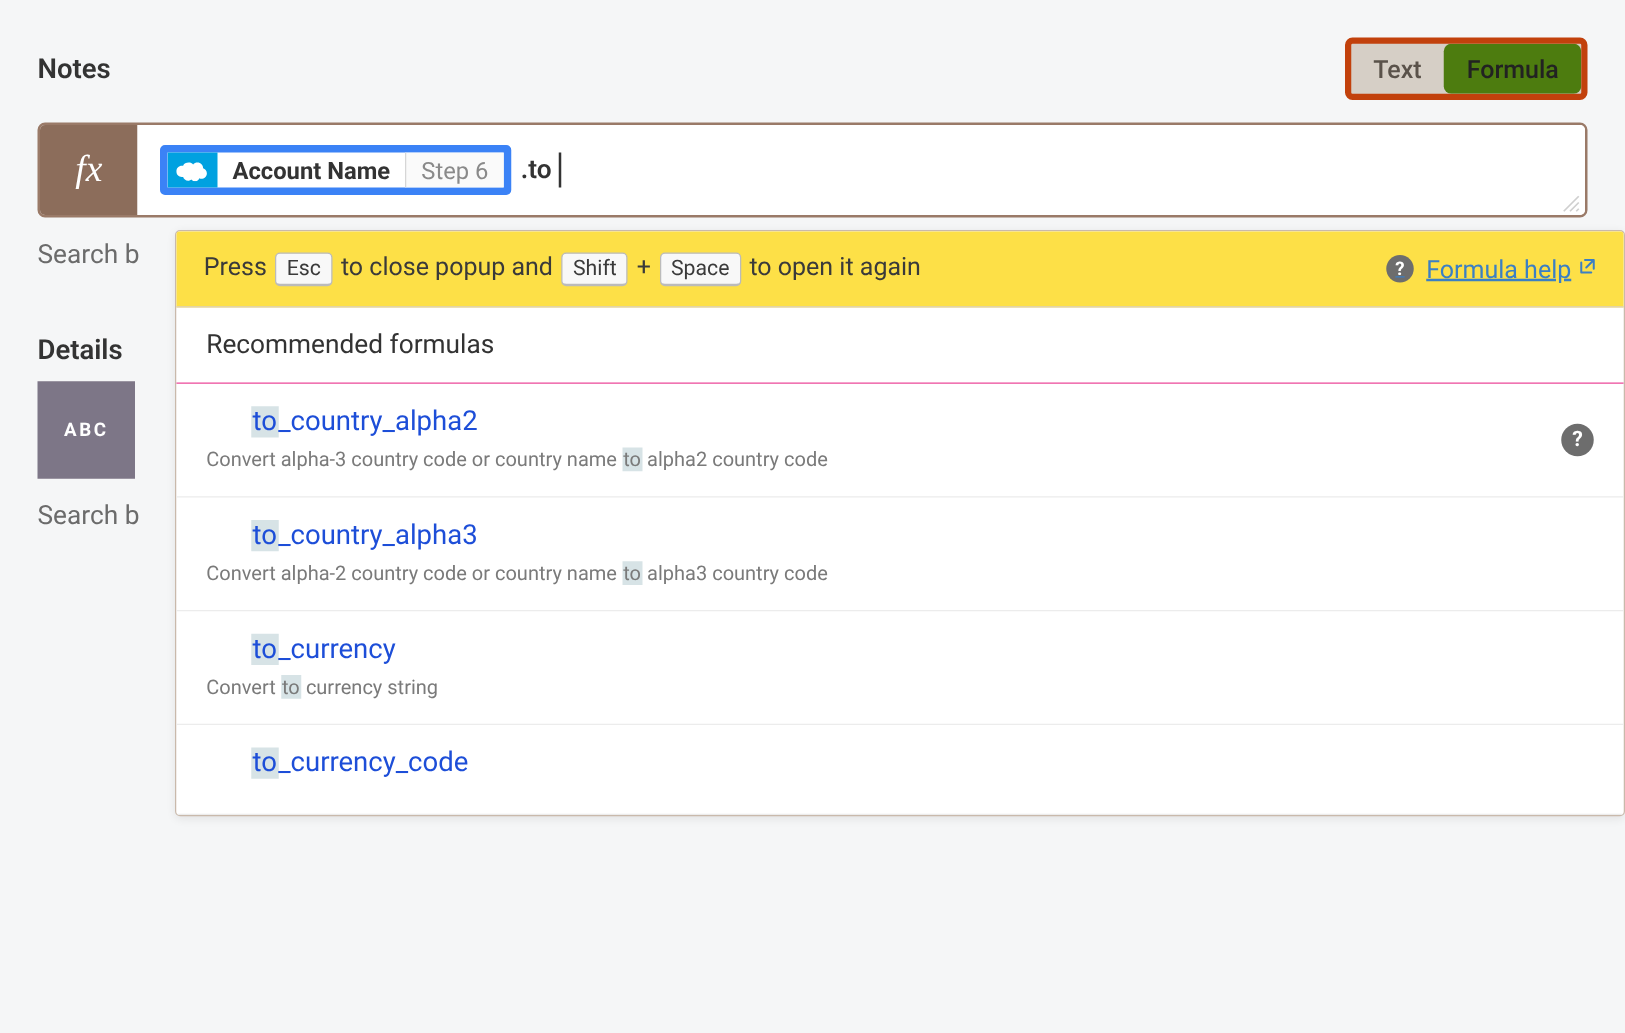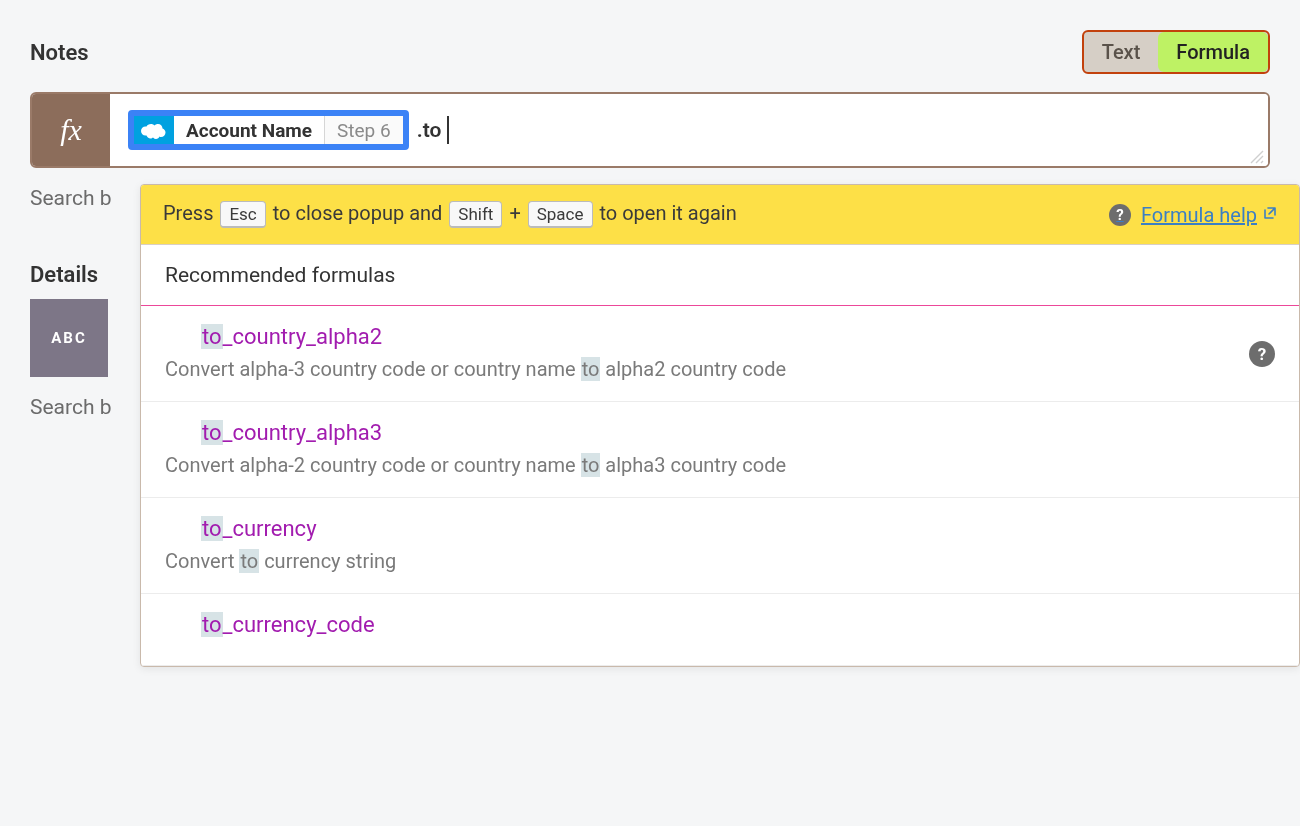--- a/index.html
+++ b/index.html
@@ -16,34 +16,34 @@
     align-items: center;
     margin-bottom: 18px;
   }
   .section-label {
     font-weight: 600;
     font-size: 22px;
     color: #333;
   }
   .toggle {
     display: flex;
-    border: 2px solid #c2410c;
+    border: 5px solid #c2410c;
     border-radius: 6px;
     overflow: hidden;
     background: #d6cfc6;
   }
   .toggle .opt {
     padding: 8px 18px;
     font-size: 20px;
     font-weight: 500;
     color: #5a524a;
     cursor: pointer;
   }
   .toggle .opt.active {
-    background: #bef264;
+    background: #4d7c0f;
     color: #222;
     border-radius: 6px;
   }
 
   .formula-bar {
     display: flex;
     border: 2px solid #9a7a68;
     border-radius: 6px;
     overflow: hidden;
   }
@@ -214,26 +214,26 @@
     border-bottom: 1px solid #ec4899;
   }
   .formula-item {
     padding: 18px 24px 20px 24px;
     border-bottom: 1px solid #ececec;
     cursor: pointer;
     position: relative;
   }
   .formula-name {
     font-size: 22px;
-    color: #a21caf;
+    color: #1d4ed8;
     margin-bottom: 8px;
     padding-left: 36px;
   }
   .formula-desc {
-    font-size: 20px;
+    font-size: 16px;
     color: #7a7a7a;
   }
   .hl {
     background: #d7e3e6;
     padding: 0 1px;
   }
   .item-help {
     position: absolute;
     right: 24px;
     top: 50%;

